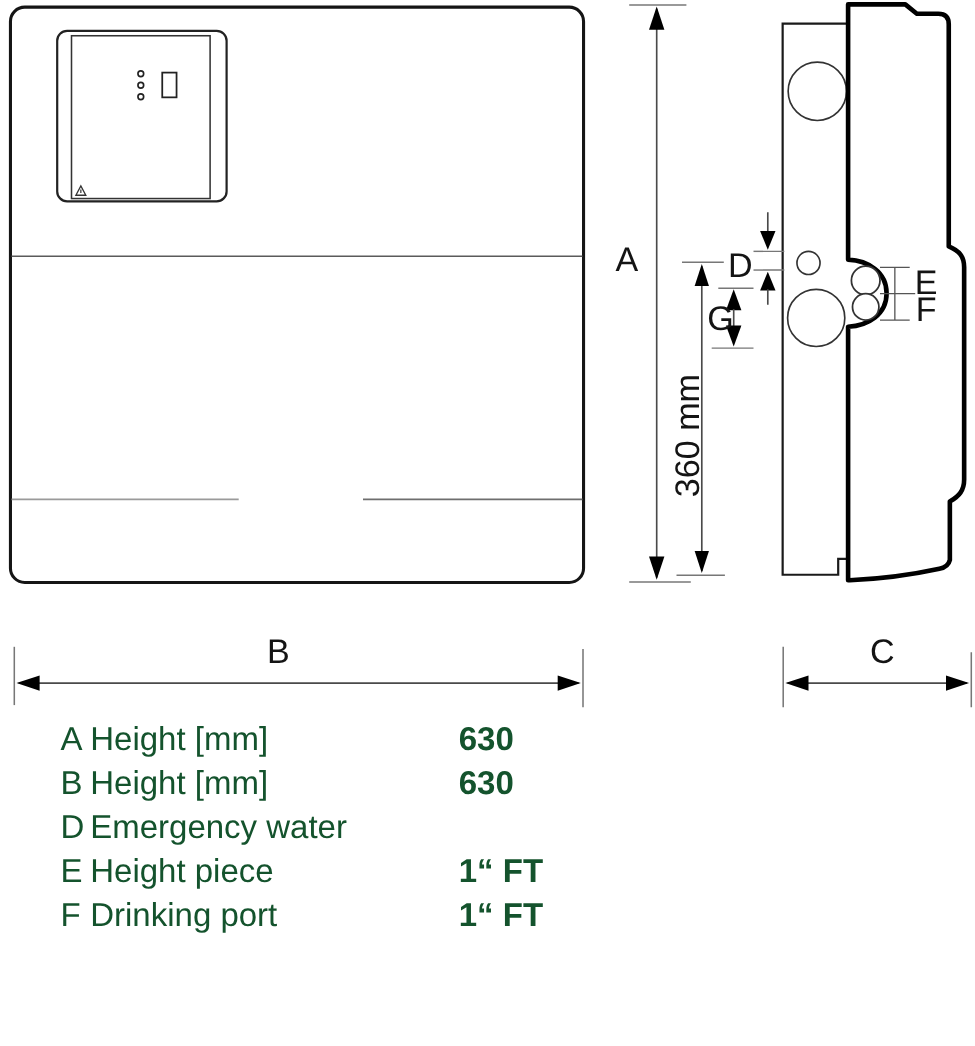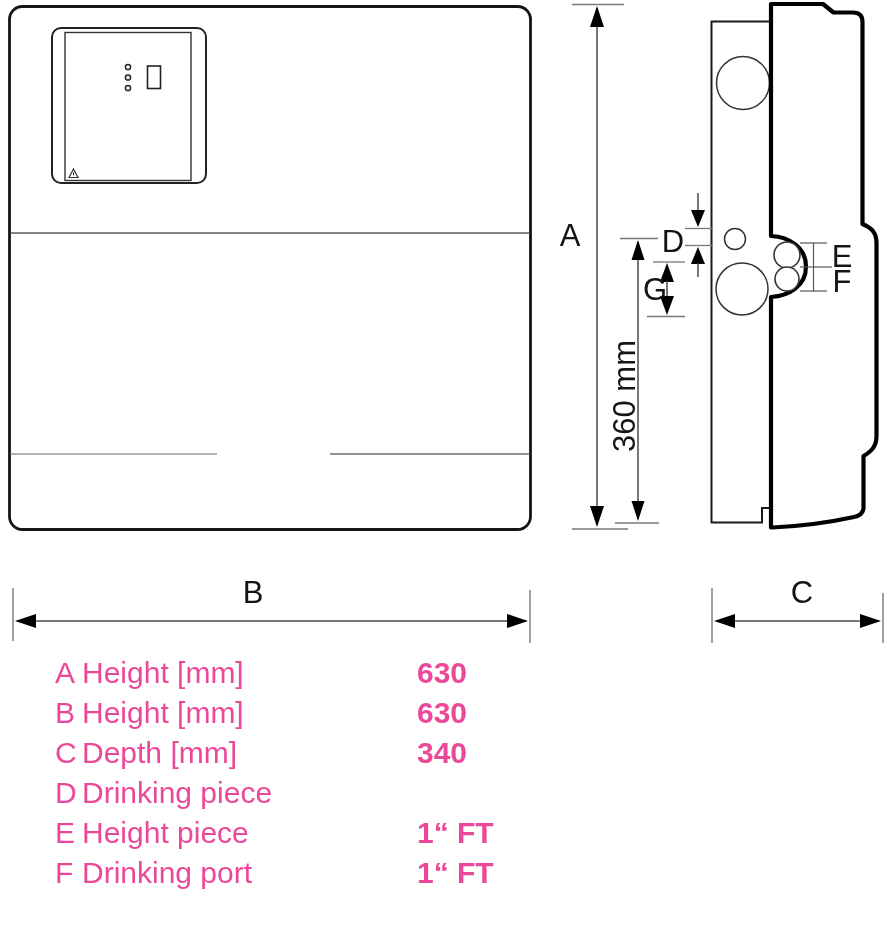--- a/index.html
+++ b/index.html
@@ -1,19 +1,19 @@
 <!DOCTYPE html>
 <html><head>
 <meta charset="utf-8">
 <style>
   html,body{margin:0;padding:0;background:#ffffff;}
   .stage{position:relative;width:886px;height:951px;background:#fff;overflow:hidden;
          font-family:"Liberation Sans","DejaVu Sans",sans-serif;}
   svg text{font-family:"Liberation Sans","DejaVu Sans",sans-serif;font-size:31px;fill:#141414;}
-  .spec-table{position:absolute;left:55px;top:653px;width:560px;color:#ec4899;
+  .spec-table{position:absolute;left:55px;top:653px;width:560px;color:#14532d;
               font-size:30px;line-height:40px;}
   .spec-row{position:relative;height:40px;white-space:nowrap;}
   .spec-key{display:inline-block;min-width:27px;}
   .spec-val{position:absolute;left:362px;top:0;font-weight:bold;}
 </style>
 </head>
 <body>
 
 <div class="stage">
 
@@ -136,25 +136,21 @@
   <div class="spec-table">
     <div class="spec-row">
       <span class="spec-key">A</span><span class="spec-name">Height [mm]</span>
       <span class="spec-val">630</span>
     </div>
     <div class="spec-row">
       <span class="spec-key">B</span><span class="spec-name">Height [mm]</span>
       <span class="spec-val">630</span>
     </div>
     <div class="spec-row">
-      <span class="spec-key">C</span><span class="spec-name">Depth [mm]</span>
-      <span class="spec-val">340</span>
-    </div>
-    <div class="spec-row">
-      <span class="spec-key">D</span><span class="spec-name">Drinking piece</span>
+      <span class="spec-key">D</span><span class="spec-name">Emergency water</span>
     </div>
     <div class="spec-row">
       <span class="spec-key">E</span><span class="spec-name">Height piece</span>
       <span class="spec-val">1“ FT</span>
     </div>
     <div class="spec-row">
       <span class="spec-key">F</span><span class="spec-name">Drinking port</span>
       <span class="spec-val">1“ FT</span>
     </div>
   </div>

